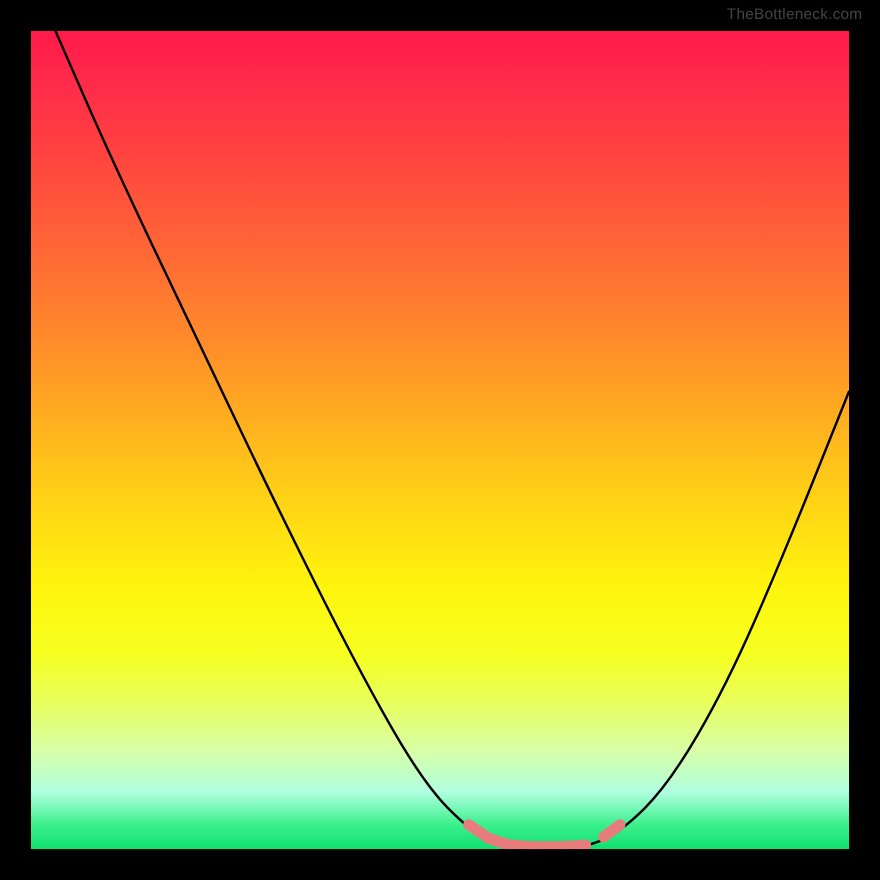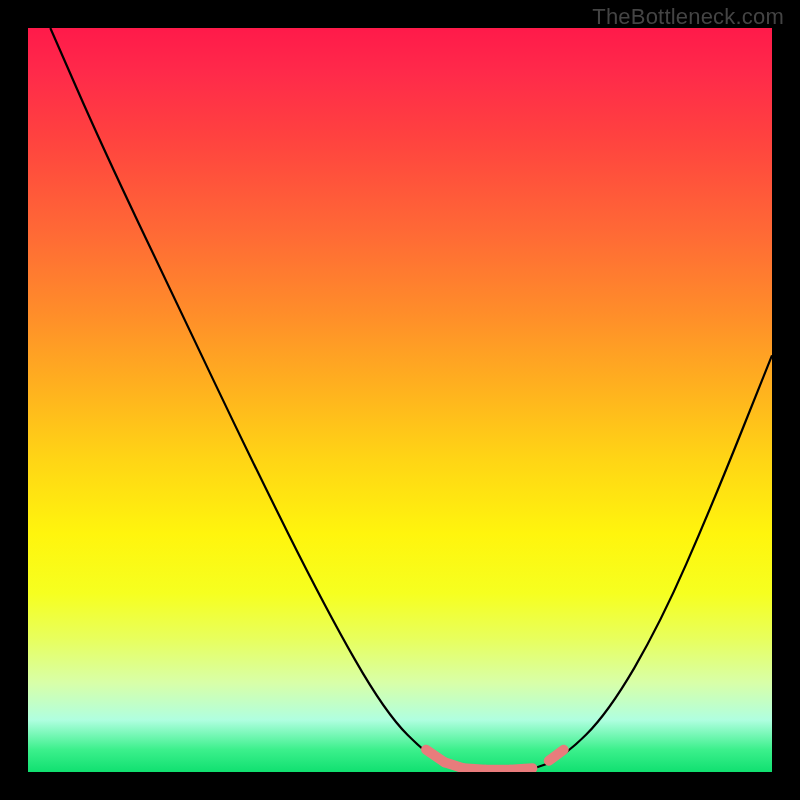--- a/index.html
+++ b/index.html
@@ -9,21 +9,21 @@
     background: #000;
     position: relative;
     overflow: hidden;
     font-family: Arial, sans-serif;
   }
   .watermark {
     position: absolute;
     top: 4px;
     right: 16px;
     color: #444;
-    font-size: 22px;
+    font-size: 14px;
     font-weight: normal;
     z-index: 10;
     letter-spacing: 0.2px;
   }
   .plot-area {
     position: absolute;
     left: 28px;
     top: 28px;
     width: 744px;
     height: 744px;

